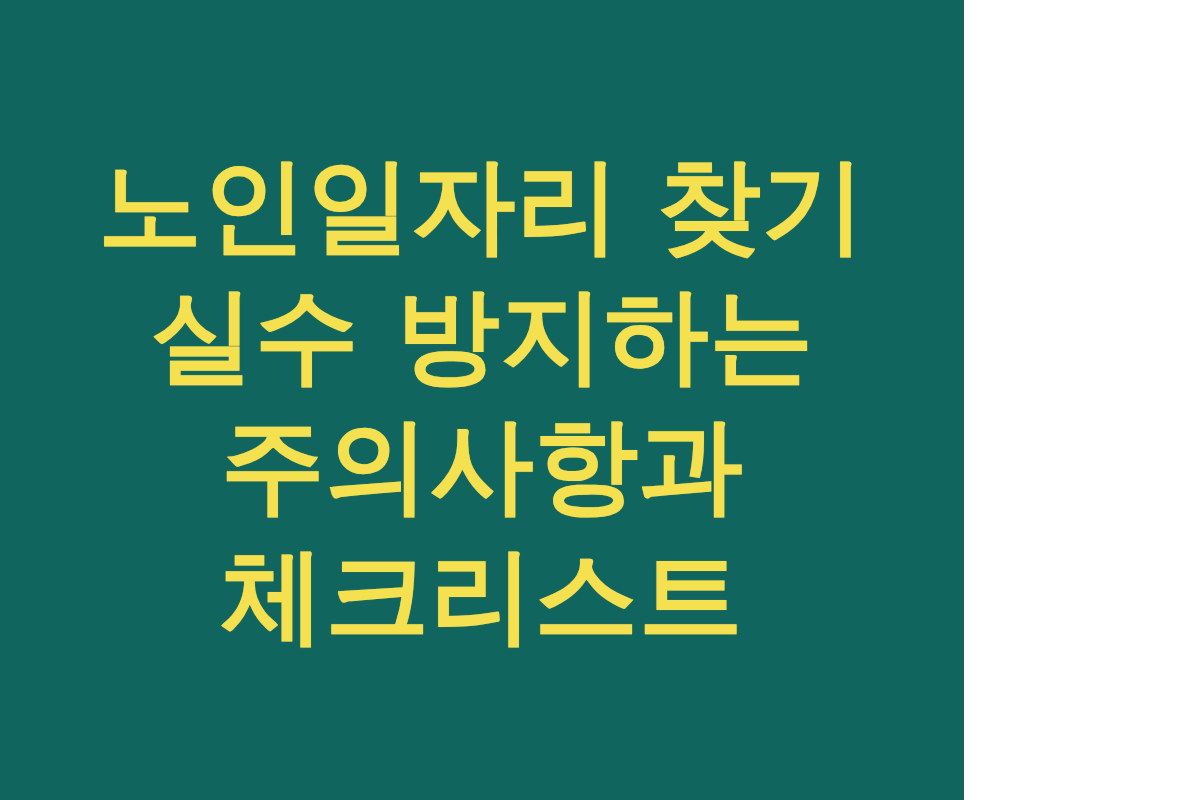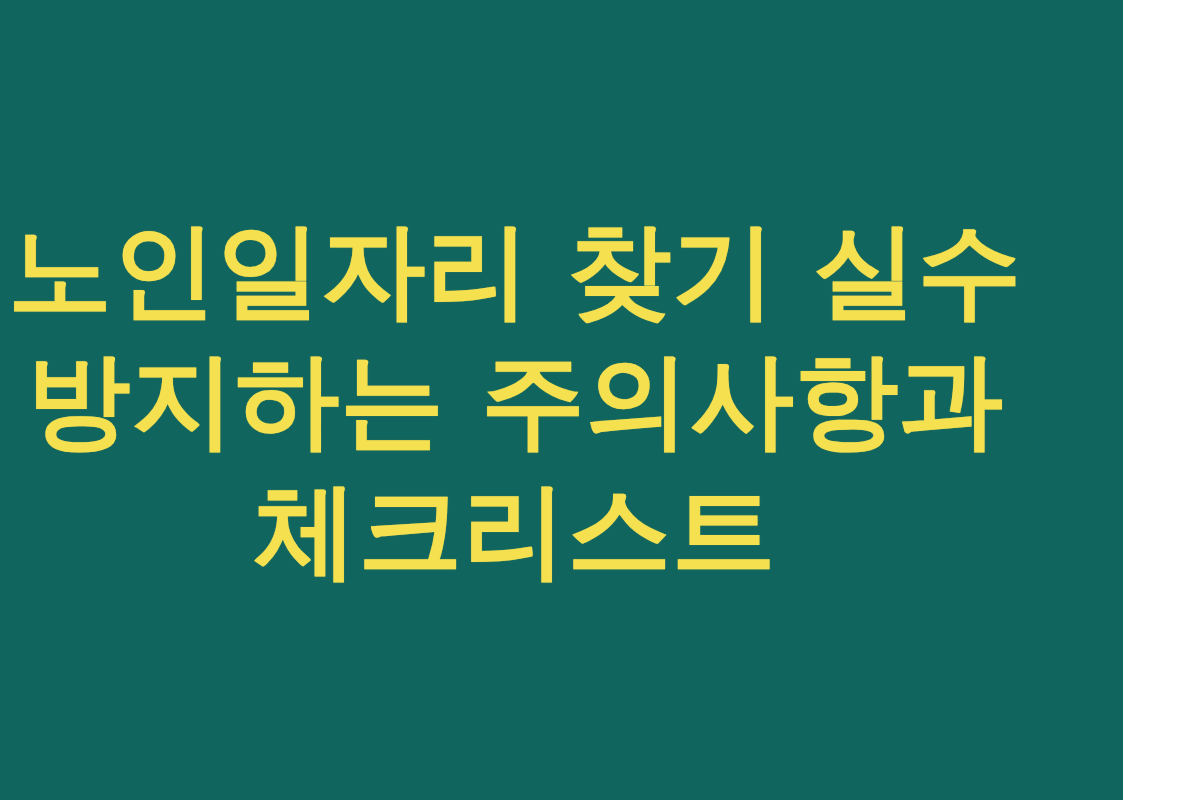--- a/index.html
+++ b/index.html
@@ -10,26 +10,26 @@
 
   body {
     width: 1200px;
     height: 800px;
     overflow: hidden;
     font-family: "DejaVu Sans", sans-serif;
   }
 
   #title-card {
     position: relative;
-    width: 1123px;
+    width: 964px;
     height: 800px;
     box-sizing: border-box;
     display: flex;
     align-items: center;
-    justify-content: flex-start;
+    justify-content: center;
     background: #10655E;
   }
 
   #headline {
     display: block;
     width: 1030px;
     margin: 0;
     padding: 0;
     text-align: center;
     color: #F5E050;

